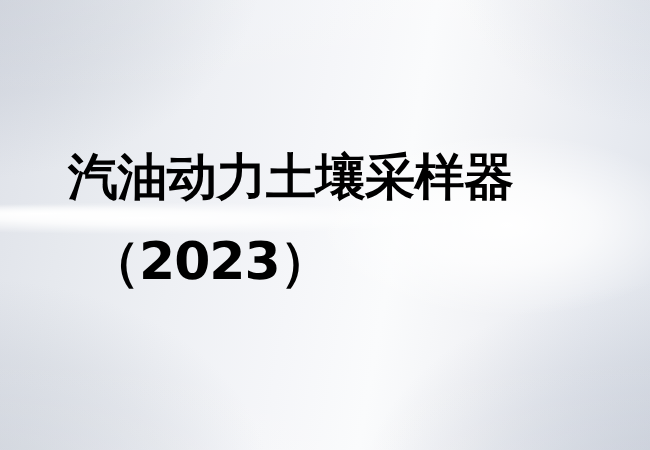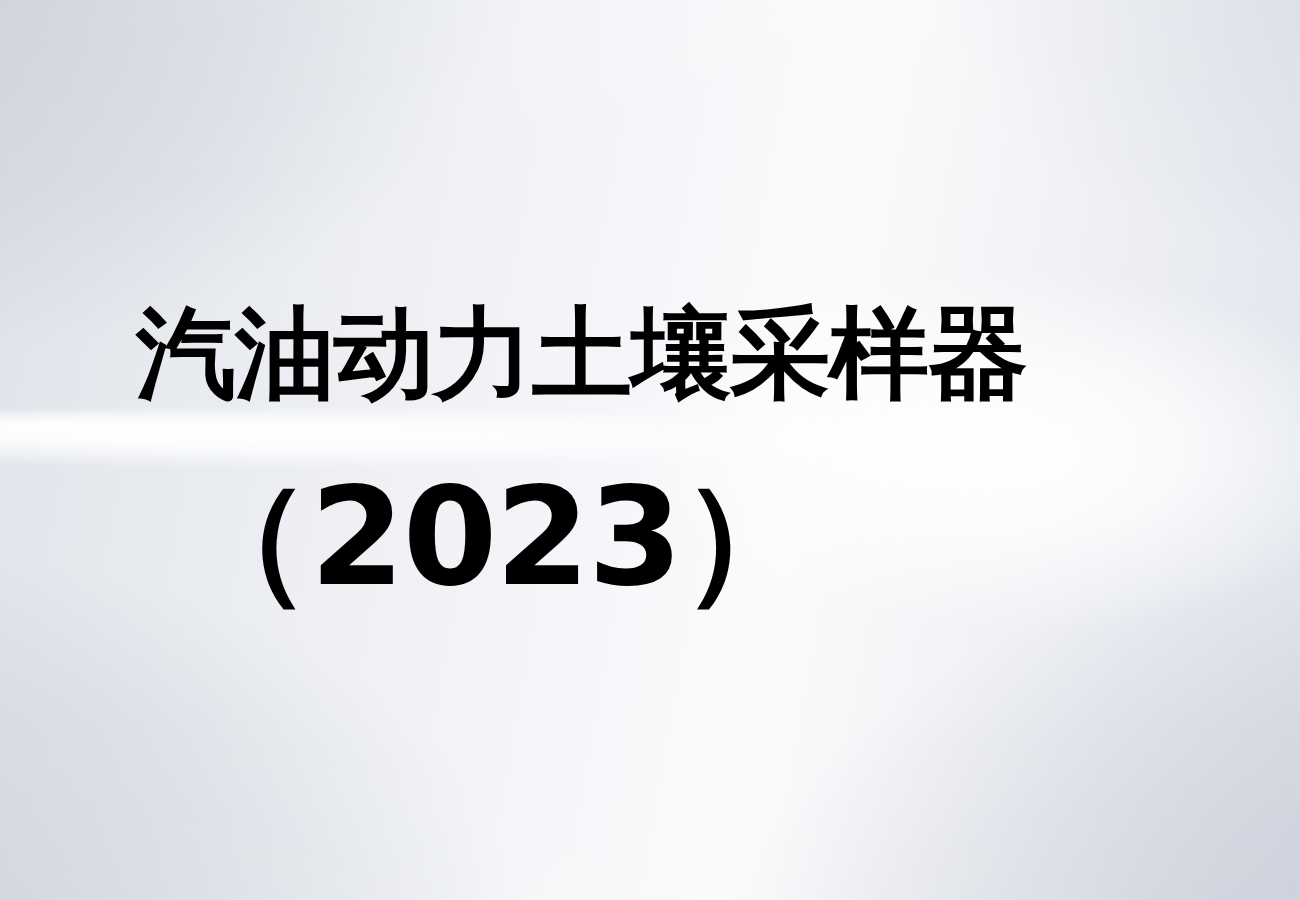--- a/index.html
+++ b/index.html
@@ -104,21 +104,21 @@
   #title-line-1 {
     left: 68px;
     top: 152px;
     font-size: 50px;
     letter-spacing: -0.5px;
   }
 
   #title-line-2 {
     left: 88px;
     top: 236px;
-    font-size: 68px;
+    font-size: 52px;
     letter-spacing: -1px;
   }
 </style>
 </head>
 <body>
 
 <div id="slide">
 
   <div id="bg-base" class="bg-layer"></div>
   <div id="bg-corners" class="bg-layer"></div>

